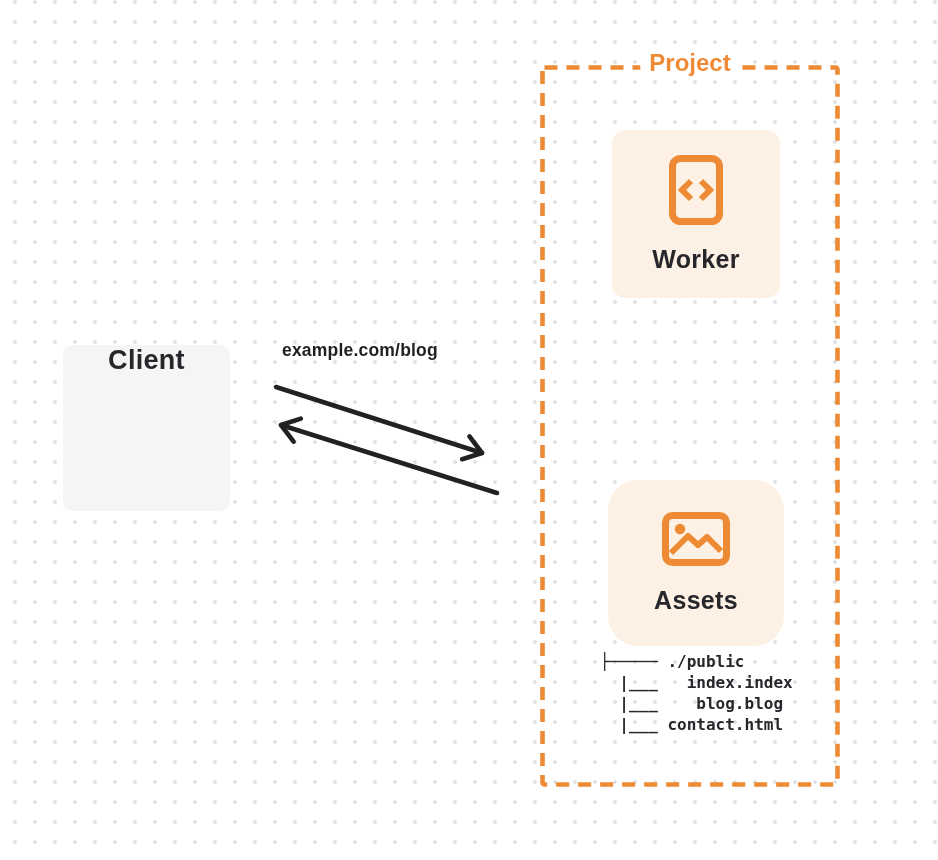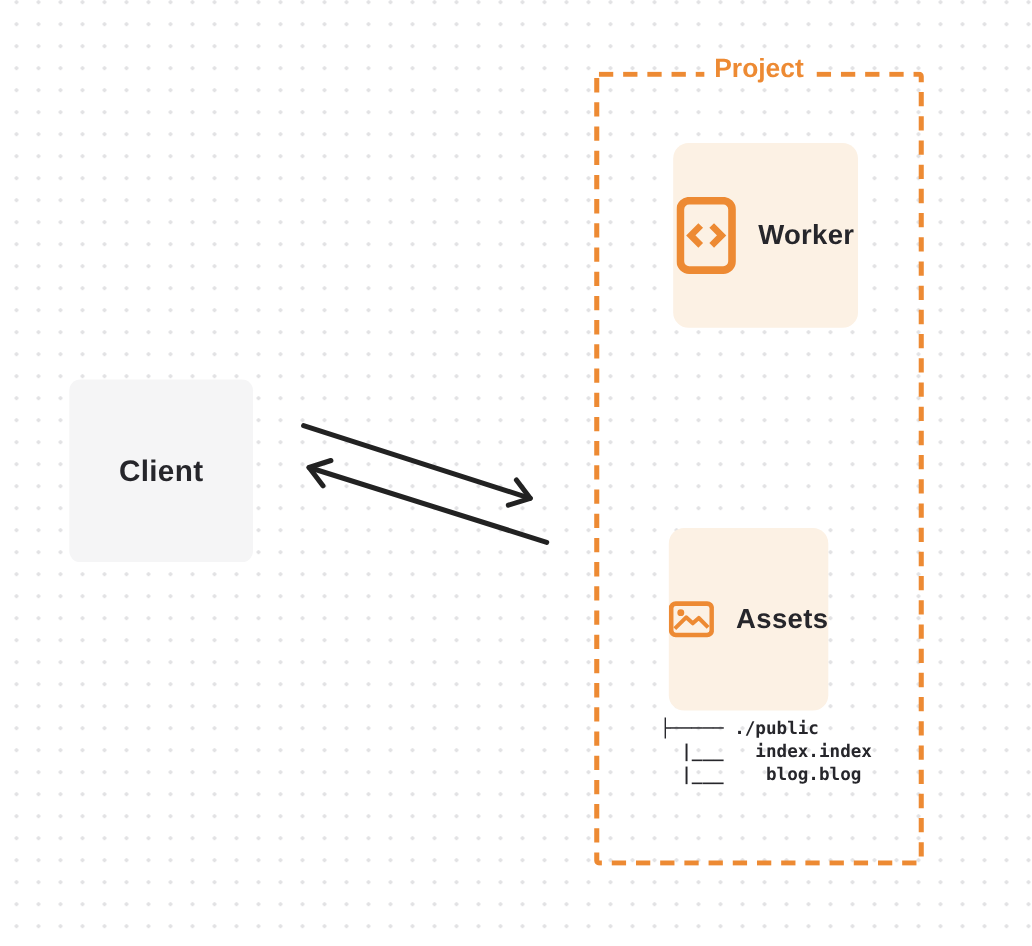--- a/index.html
+++ b/index.html
@@ -13,21 +13,21 @@
     background-size:20px 20px;
     background-position:5px 12px;
     font-family:"Liberation Sans", sans-serif;
   }
 
   
   .client-card {
     position:absolute; left:63px; top:345px;
     width:167px; height:166px;
     background:#f5f5f6; border-radius:10px;
-    display:flex; align-items:center; justify-content:center;
+    display:flex; align-items:flex-start; justify-content:center;
   }
   .client-label { font-size:27px; font-weight:700; color:#26262b; letter-spacing:.3px; }
 
   
   .request-label {
     position:absolute; left:282px; top:340px;
     font-size:17.5px; font-weight:700; color:#1f1f23; letter-spacing:.2px;
   }
 
   
@@ -39,44 +39,45 @@
   .project-title {
     position:absolute; top:-17px; left:50%; transform:translateX(-50%);
     background:#ffffff; padding:0 9px;
     color:#ed8a33; font-size:24px; font-weight:700; line-height:30px;
     white-space:nowrap;
   }
 
   
   .card {
     position:absolute; background:#fcf1e4; border-radius:14px;
-    display:flex; flex-direction:row; align-items:center; justify-content:center;
+    display:flex; flex-direction:column; align-items:center; justify-content:center;
     gap:20px;
   }
   .card-worker { left:72px; top:65px;  width:168px; height:168px; }
-  .card-assets { left:68px; top:415px; width:145px; height:166px; }
+  .card-assets { left:68px; top:415px; width:176px; height:166px;border-radius:30px; }
   .card-label { font-size:25px; font-weight:700; color:#26262b; letter-spacing:.3px; }
 
   
   .file-tree {
     position:absolute; left:60px; top:586px;
     font-family:"DejaVu Sans Mono", monospace;
     font-size:16px; line-height:21px; font-weight:600; color:#26262b;
   }
   .tree-line { white-space:pre; }
 </style>
 </head>
 <body>
 
 <div class="canvas">
 
   <div class="client-card">
     <span class="client-label">Client</span>
   </div>
 
+  <div class="request-label">example.com/blog</div>
 
   <svg class="arrows" width="938" height="860" viewBox="0 0 938 860">
     <defs>
       <marker id="ah" viewBox="0 0 34 34" refX="25" refY="17" markerWidth="34" markerHeight="34" orient="auto" markerUnits="userSpaceOnUse">
         <path d="M8 5 L25 17 L8 29" fill="none" stroke="#222222" stroke-width="4.6" stroke-linecap="round" stroke-linejoin="round"></path>
       </marker>
     </defs>
     <path d="M276 387 L482 453" fill="none" stroke="#222222" stroke-width="4.6" stroke-linecap="round" marker-end="url(#ah)"></path>
     <path d="M497 493 L281 425" fill="none" stroke="#222222" stroke-width="4.6" stroke-linecap="round" marker-end="url(#ah)"></path>
   </svg>
@@ -102,16 +103,17 @@
         <circle cx="18" cy="17" r="5.2" fill="#ed8a33"></circle>
         <path d="M9 41 L26 24 L36 33 L45 25 L59 39" fill="none" stroke="#ed8a33" stroke-width="6" stroke-linejoin="round"></path>
       </svg>
       <div class="card-label">Assets</div>
     </div>
 
     <div class="file-tree">
       <div class="tree-line">├───── ./public</div>
       <div class="tree-line">  |___   index.index</div>
       <div class="tree-line">  |___    blog.blog</div>
+      <div class="tree-line">  |___ contact.html</div>
     </div>
   </div>
 
 </div>
 
 </body></html>

